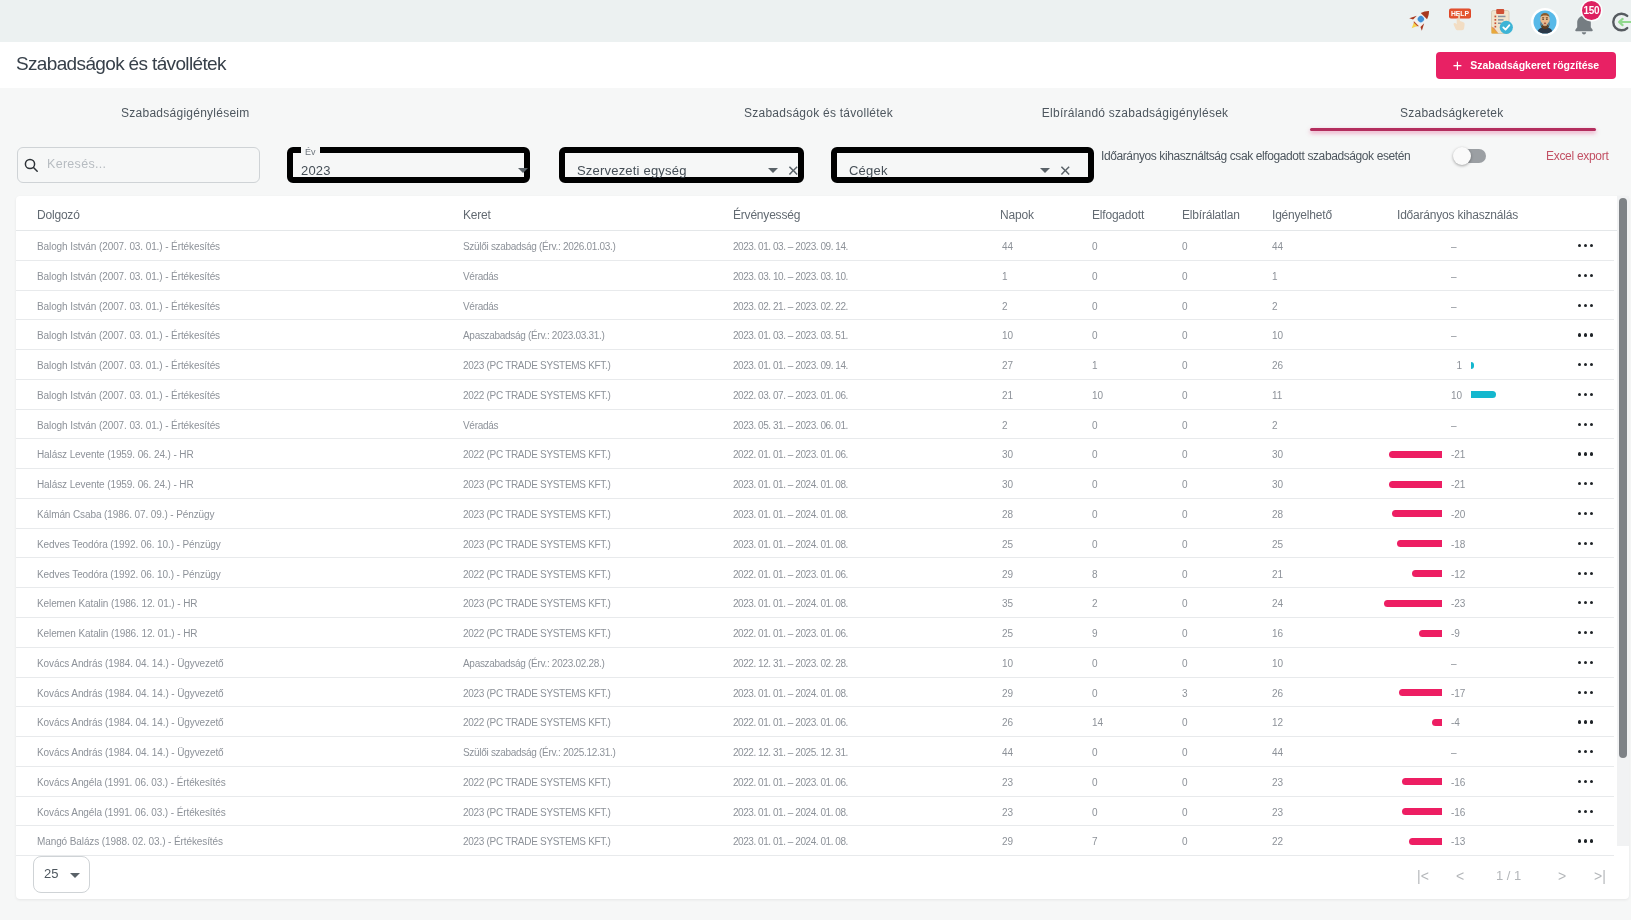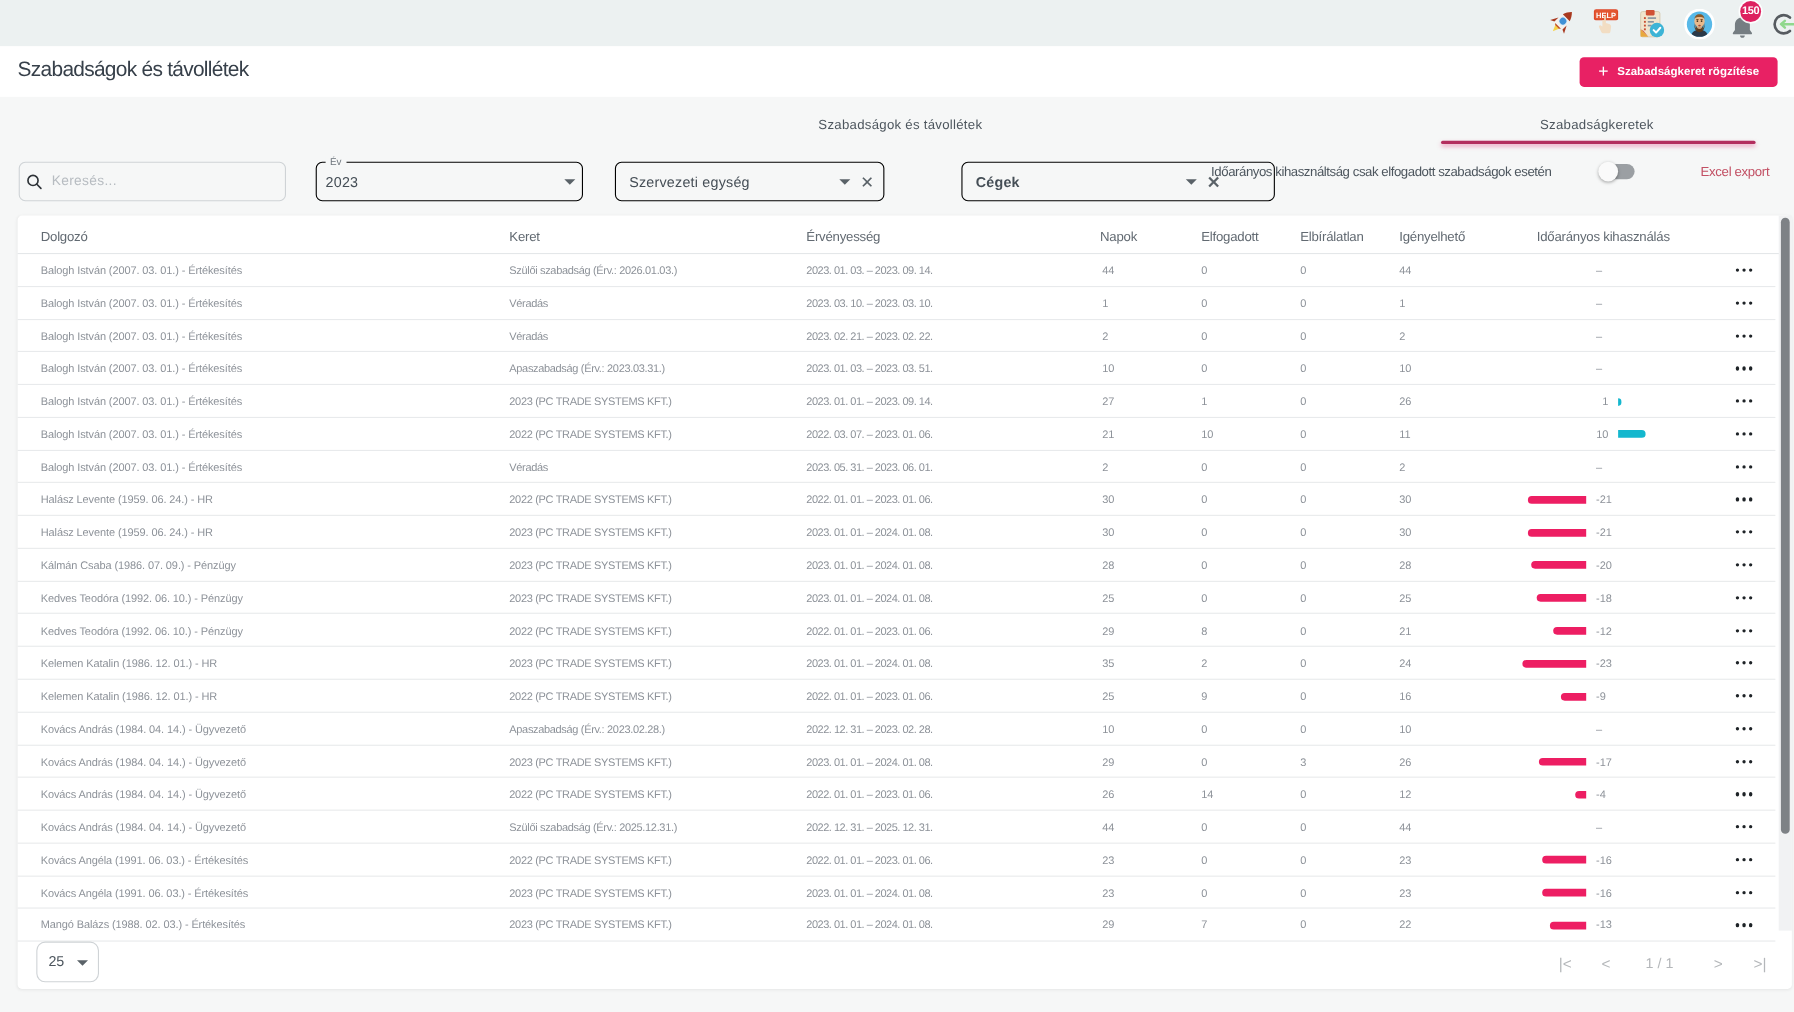--- a/index.html
+++ b/index.html
@@ -19,21 +19,21 @@
 .btn2 { left:1436px; width:180px; }
 .btn2 .plus { font-weight:normal; font-size:16px; vertical-align:-2px; margin-right:8px; }
 .tabs { position:absolute; left:27px; top:88px; width:1583px; height:44px; }
 .tab { position:absolute; top:0; width:316.6px; height:44px; text-align:center; line-height:50px;
   font-size:12px; color:#4d565e; letter-spacing:0.25px; }
 .inkbar { position:absolute; left:1283px; top:40px; width:286px; height:3px; background:#b32e5e; border-radius:2px;
   box-shadow:0 2px 4px rgba(225,60,125,0.5); }
 .filters { position:absolute; left:0; top:132px; width:1631px; height:64px; }
 .searchbox { position:absolute; left:17px; top:15px; width:243px; height:36px; border:1px solid #cfd3d6; border-radius:6px; }
 .searchbox .ph { position:absolute; left:29px; top:9px; font-size:12.5px; color:#b7bcc1; letter-spacing:0.3px; }
-.selbox { position:absolute; top:15px; height:36px; border:1px solid #000000; border-radius:6px; }
+.selbox { position:absolute; top:15px; height:36px; border:6px solid #000000; border-radius:6px; }
 .selbox .lab { position:absolute; left:8px; top:-6px; background:#f6f7f7; padding:0 4px; font-size:9px; color:#6e767d; }
 .selbox .val { position:absolute; left:12px; top:10px; font-size:13px; color:#454e56; letter-spacing:0.2px; }
 .caret { position:absolute; top:15px; width:0; height:0; border-left:5px solid transparent; border-right:5px solid transparent;
   border-top:5px solid #5a6268; }
 .xmark { position:absolute; top:9px; font-size:15px; color:#5a6268; }
 .toglabel { position:absolute; left:1101px; top:17px; font-size:12px; color:#4d565e; letter-spacing:-0.4px; }
 .toggle { position:absolute; left:1453px; top:15px; width:33px; height:18px; }
 .toggle .track { position:absolute; left:7px; top:2px; width:26px; height:14px; border-radius:7px; background:#9b9fa3; }
 .toggle .knob { position:absolute; left:0; top:0; width:18px; height:18px; border-radius:50%; background:#fafafa;
   box-shadow:0 1px 3px rgba(0,0,0,0.35); }
@@ -125,21 +125,23 @@
 <svg class="ticon" style="left:1611px;top:12px" width="20" height="20" viewBox="0 0 20 20">
   <path d="M16.2 3.9 A8.3 8.3 0 1 0 16.2 16.1" stroke="#565b60" stroke-width="2.4" fill="none" stroke-linecap="round"></path>
   <path d="M20 10 L8.5 10 M11.6 6.9 L8.1 10 L11.6 13.1" stroke="#90d88d" stroke-width="2.2" fill="none" stroke-linecap="round" stroke-linejoin="round"></path>
 </svg>
 </div>
 <div class="titlebar">
   <h1>Szabadságok és távollétek</h1>
   <div class="btn btn2"><span class="plus">+</span>Szabadságkeret rögzítése</div>
 </div>
 <div class="tabs">
+  <div class="tab" style="left:0">Szabadságigényléseim</div>
   <div class="tab" style="left:633.2px">Szabadságok és távollétek</div>
+  <div class="tab" style="left:949.8px">Elbírálandó szabadságigénylések</div>
   <div class="tab" style="left:1266.4px">Szabadságkeretek</div>
   <div class="inkbar"></div>
 </div>
 <div class="filters">
   <div class="searchbox">
     <svg style="position:absolute;left:5px;top:9px" width="17" height="17" viewBox="0 0 17 17">
       <circle cx="7" cy="7" r="4.6" stroke="#2e3338" stroke-width="1.5" fill="none"></circle>
       <line x1="10.5" y1="10.5" x2="14.2" y2="14.2" stroke="#2e3338" stroke-width="1.5" stroke-linecap="round"></line>
     </svg>
     <span class="ph">Keresés...</span>
@@ -147,21 +149,21 @@
   <div class="selbox" style="left:287px;width:243px;">
     <span class="lab">Év</span>
       <span class="val" style="left:8px;font-size:13px;">2023</span>
     <div class="caret" style="left:225px"></div>
   </div>
   <div class="selbox" style="left:559px;width:245px;">
     <span class="val">Szervezeti egység</span>
     <div class="caret" style="left:203px"></div>
     <span class="xmark" style="left:222px">✕</span>
   </div>
-  <div class="selbox" style="left:874px;width:285px;font-weight:bold;">
+  <div class="selbox" style="left:831px;width:263px;">
     <span class="val">Cégek</span>
     <div class="caret" style="left:203px"></div>
     <span class="xmark" style="left:222px">✕</span>
   </div>
   <div class="toglabel">Időarányos kihasználtság csak elfogadott szabadságok esetén</div>
   <div class="toggle">
       <div class="track"></div>
       <div class="knob"></div>
     </div>
   <div class="excel">Excel export</div>

